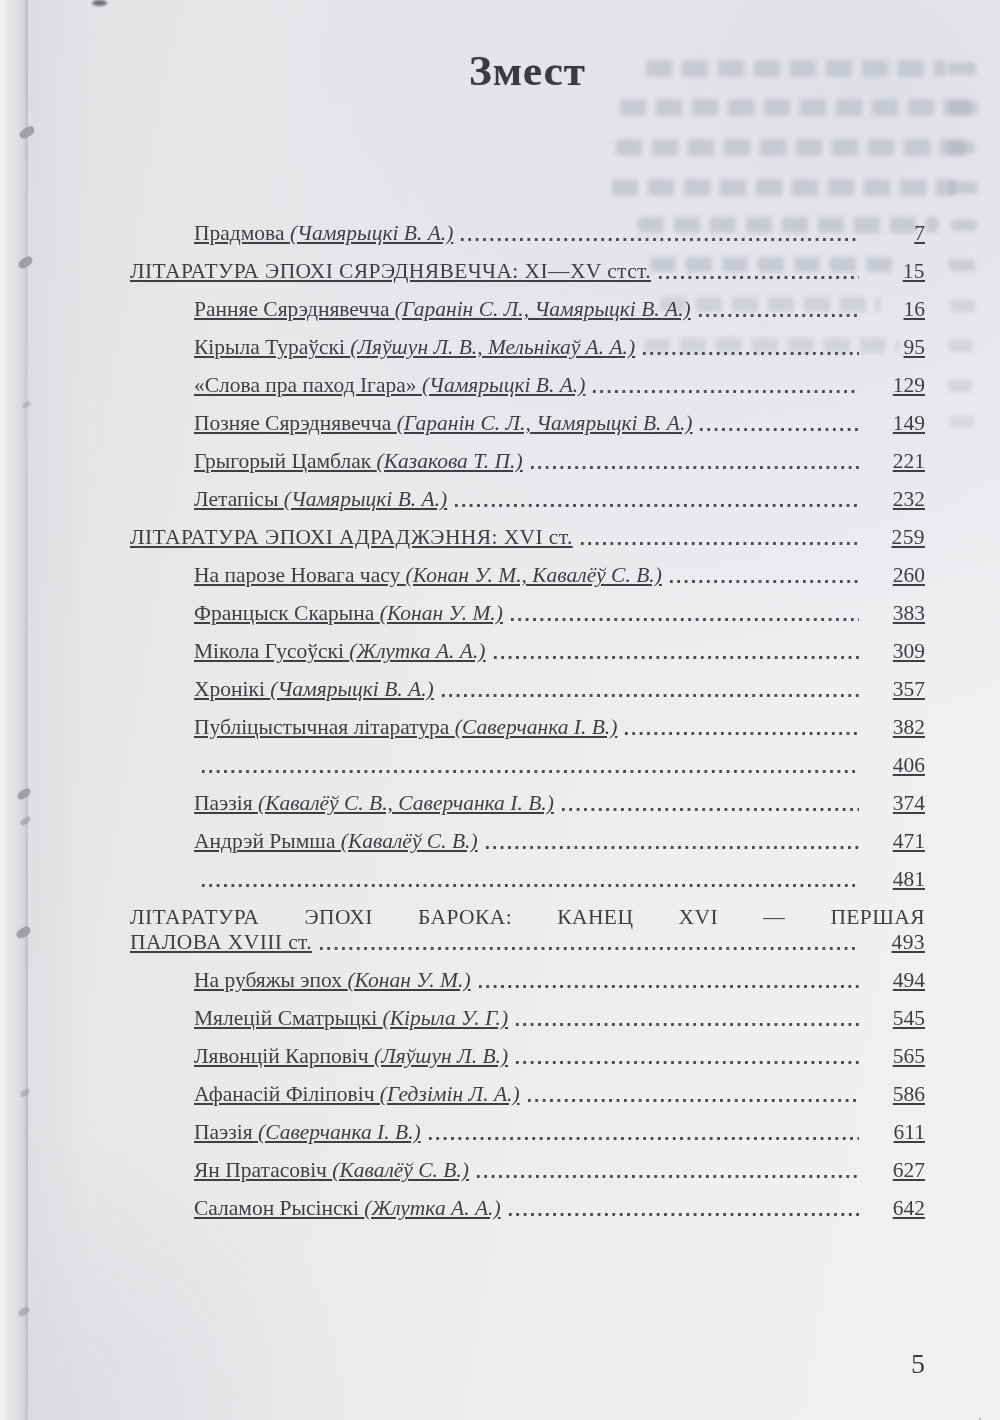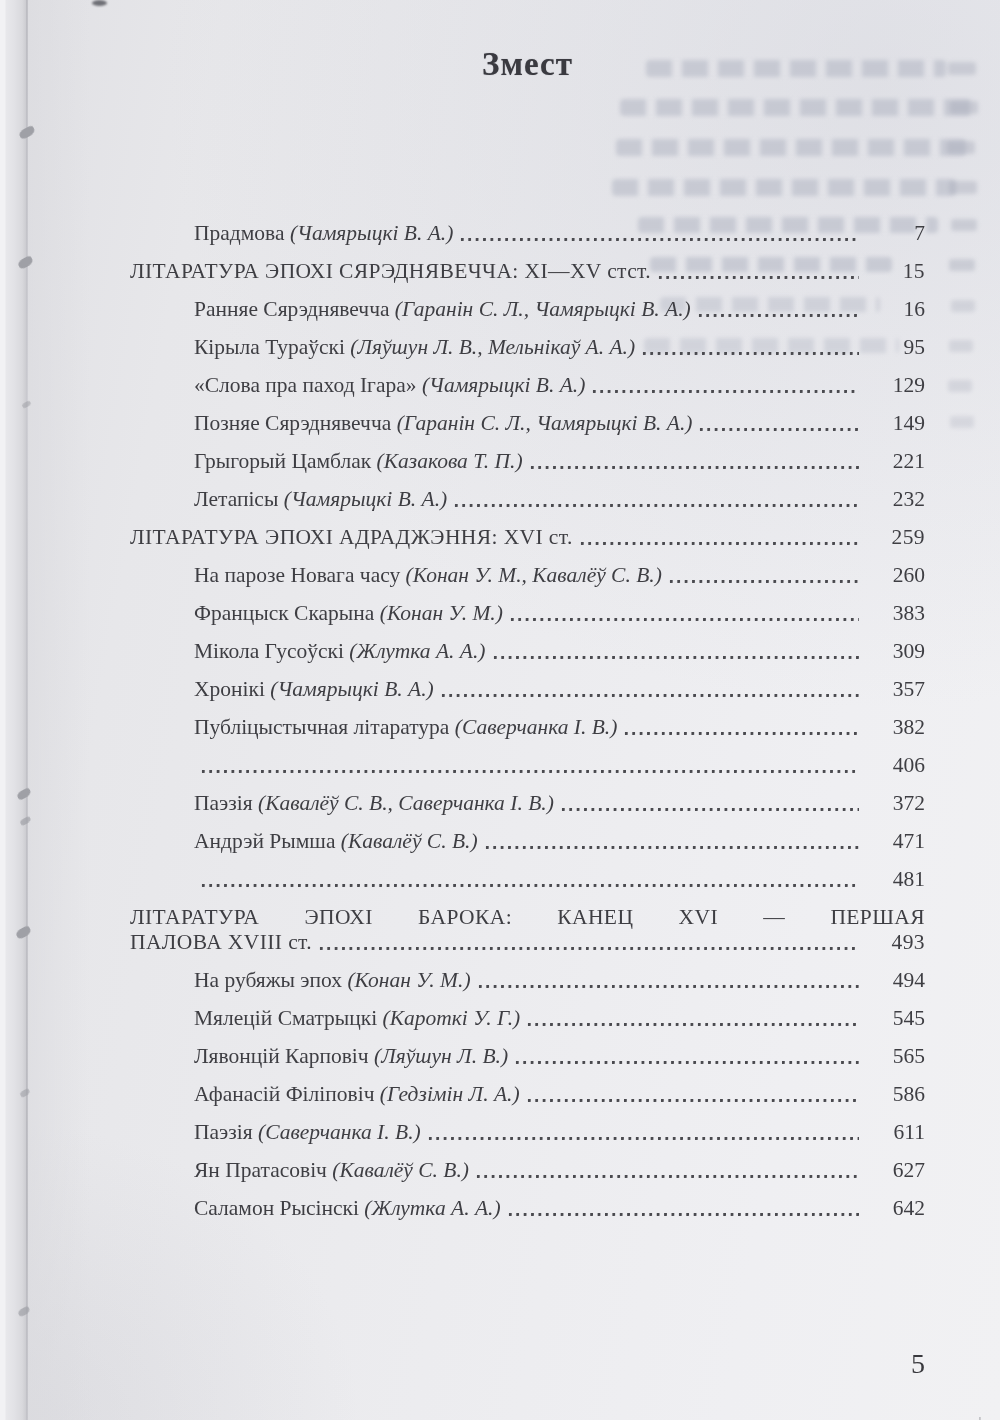--- a/index.html
+++ b/index.html
@@ -33,30 +33,30 @@
     filter:blur(.7px); transform:rotate(-28deg);
   }
   .fleck{ position:absolute; background:#6f7076; border-radius:50%; filter:blur(1px); }
   .ghost{ position:absolute; filter:blur(2.3px); opacity:.5; border-radius:4px;
     background:repeating-linear-gradient(90deg,#aeb2c0 0 26px,rgba(174,178,192,0) 26px 36px);
   }
   .ghostnum{ position:absolute; filter:blur(2.2px); opacity:.42; background:#a7abb9; border-radius:3px; }
 
   .doc-title{
     position:absolute; left:130px; right:75px; top:46px;
-    text-align:center; font-size:33px; font-weight:bold; letter-spacing:1px; color:#3a3a40;
+    text-align:center; font-size:43px; font-weight:bold; letter-spacing:1px; color:#3a3a40;
     text-shadow:0 0 1px rgba(60,60,70,.45);
   }
   .toc{
     position:absolute; left:130px; right:75px; top:221px;
     font-size:21.5px; line-height:25px;
   }
   .row{ margin-bottom:13px; }
   .row.section{ margin-top:12px; letter-spacing:.4px; }
-  .line{ display:flex; }
+  .line{ display:flex;text-decoration:underline; }
   .row.item .line{ padding-left:64px; }
   .lbl{ white-space:nowrap; }
   .au{ font-style:italic; }
   .jline{ text-align:justify; text-align-last:justify; }
   .dots{
     flex:1 1 auto; min-width:12px; margin:0 8px 0 7px;
     background-image:radial-gradient(circle at 2.2px 2.2px,#4a4a4f 1.35px,rgba(0,0,0,0) 1.75px);
     background-size:7.4px 4.5px;
     background-repeat:repeat-x;
     background-position:left bottom 4.5px;
@@ -213,21 +213,21 @@
       <div class="row item">
         <div class="line">
           <span class="dots"></span>
           <span class="pg">406</span>
         </div>
       </div>
       <div class="row item">
         <div class="line">
           <span class="lbl">Паэзія <span class="au">(Кавалёў С. В., Саверчанка І. В.)</span></span>
           <span class="dots"></span>
-          <span class="pg">372</span>
+          <span class="pg">374</span>
         </div>
       </div>
       <div class="row item">
         <div class="line">
           <span class="lbl">Андрэй Рымша <span class="au">(Кавалёў С. В.)</span></span>
           <span class="dots"></span>
           <span class="pg">471</span>
         </div>
       </div>
       <div class="row item">
@@ -246,21 +246,21 @@
       </div>
       <div class="row item">
         <div class="line">
           <span class="lbl">На рубяжы эпох <span class="au">(Конан У. М.)</span></span>
           <span class="dots"></span>
           <span class="pg">494</span>
         </div>
       </div>
       <div class="row item">
         <div class="line">
-          <span class="lbl">Мялецій Сматрыцкі <span class="au">(Кароткі У. Г.)</span></span>
+          <span class="lbl">Мялецій Сматрыцкі <span class="au">(Кірыла У. Г.)</span></span>
           <span class="dots"></span>
           <span class="pg">545</span>
         </div>
       </div>
       <div class="row item">
         <div class="line">
           <span class="lbl">Лявонцій Карповіч <span class="au">(Ляўшун Л. В.)</span></span>
           <span class="dots"></span>
           <span class="pg">565</span>
         </div>

